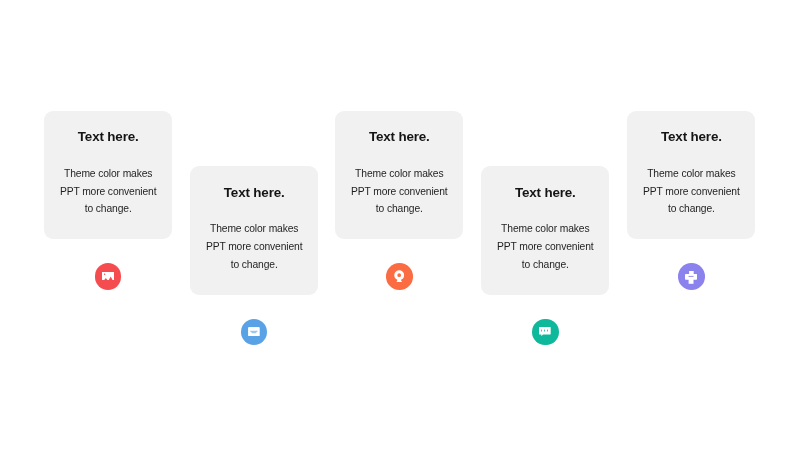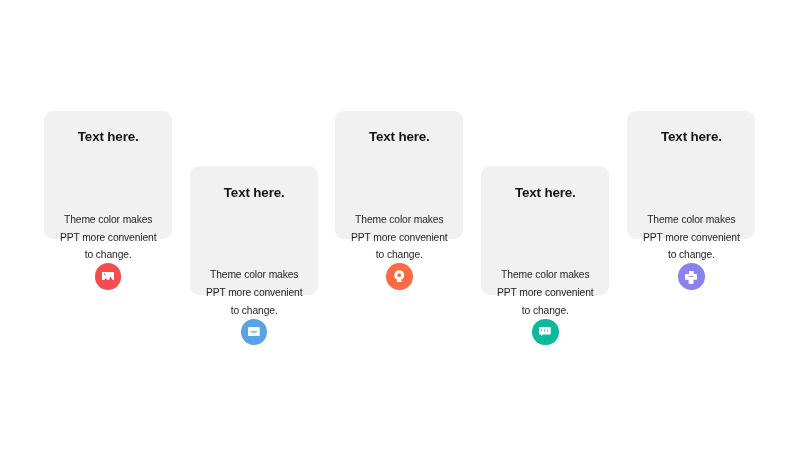--- a/index.html
+++ b/index.html
@@ -50,21 +50,20 @@
     position: absolute;
     left: -2px;
     right: -2px;
     top: 54.2px;
     text-align: center;
     font-size: 10.3px;
     line-height: 17.85px;
     letter-spacing: -0.12px;
     color: #1f1f1f;
     white-space: pre-line;
-    margin-top: 46px;
   }
   .badge {
     position: absolute;
     left: 50%;
     width: 26.6px;
     height: 26.6px;
     margin-left: -13.3px;
     border-radius: 50%;
     display: flex;
     align-items: center;

